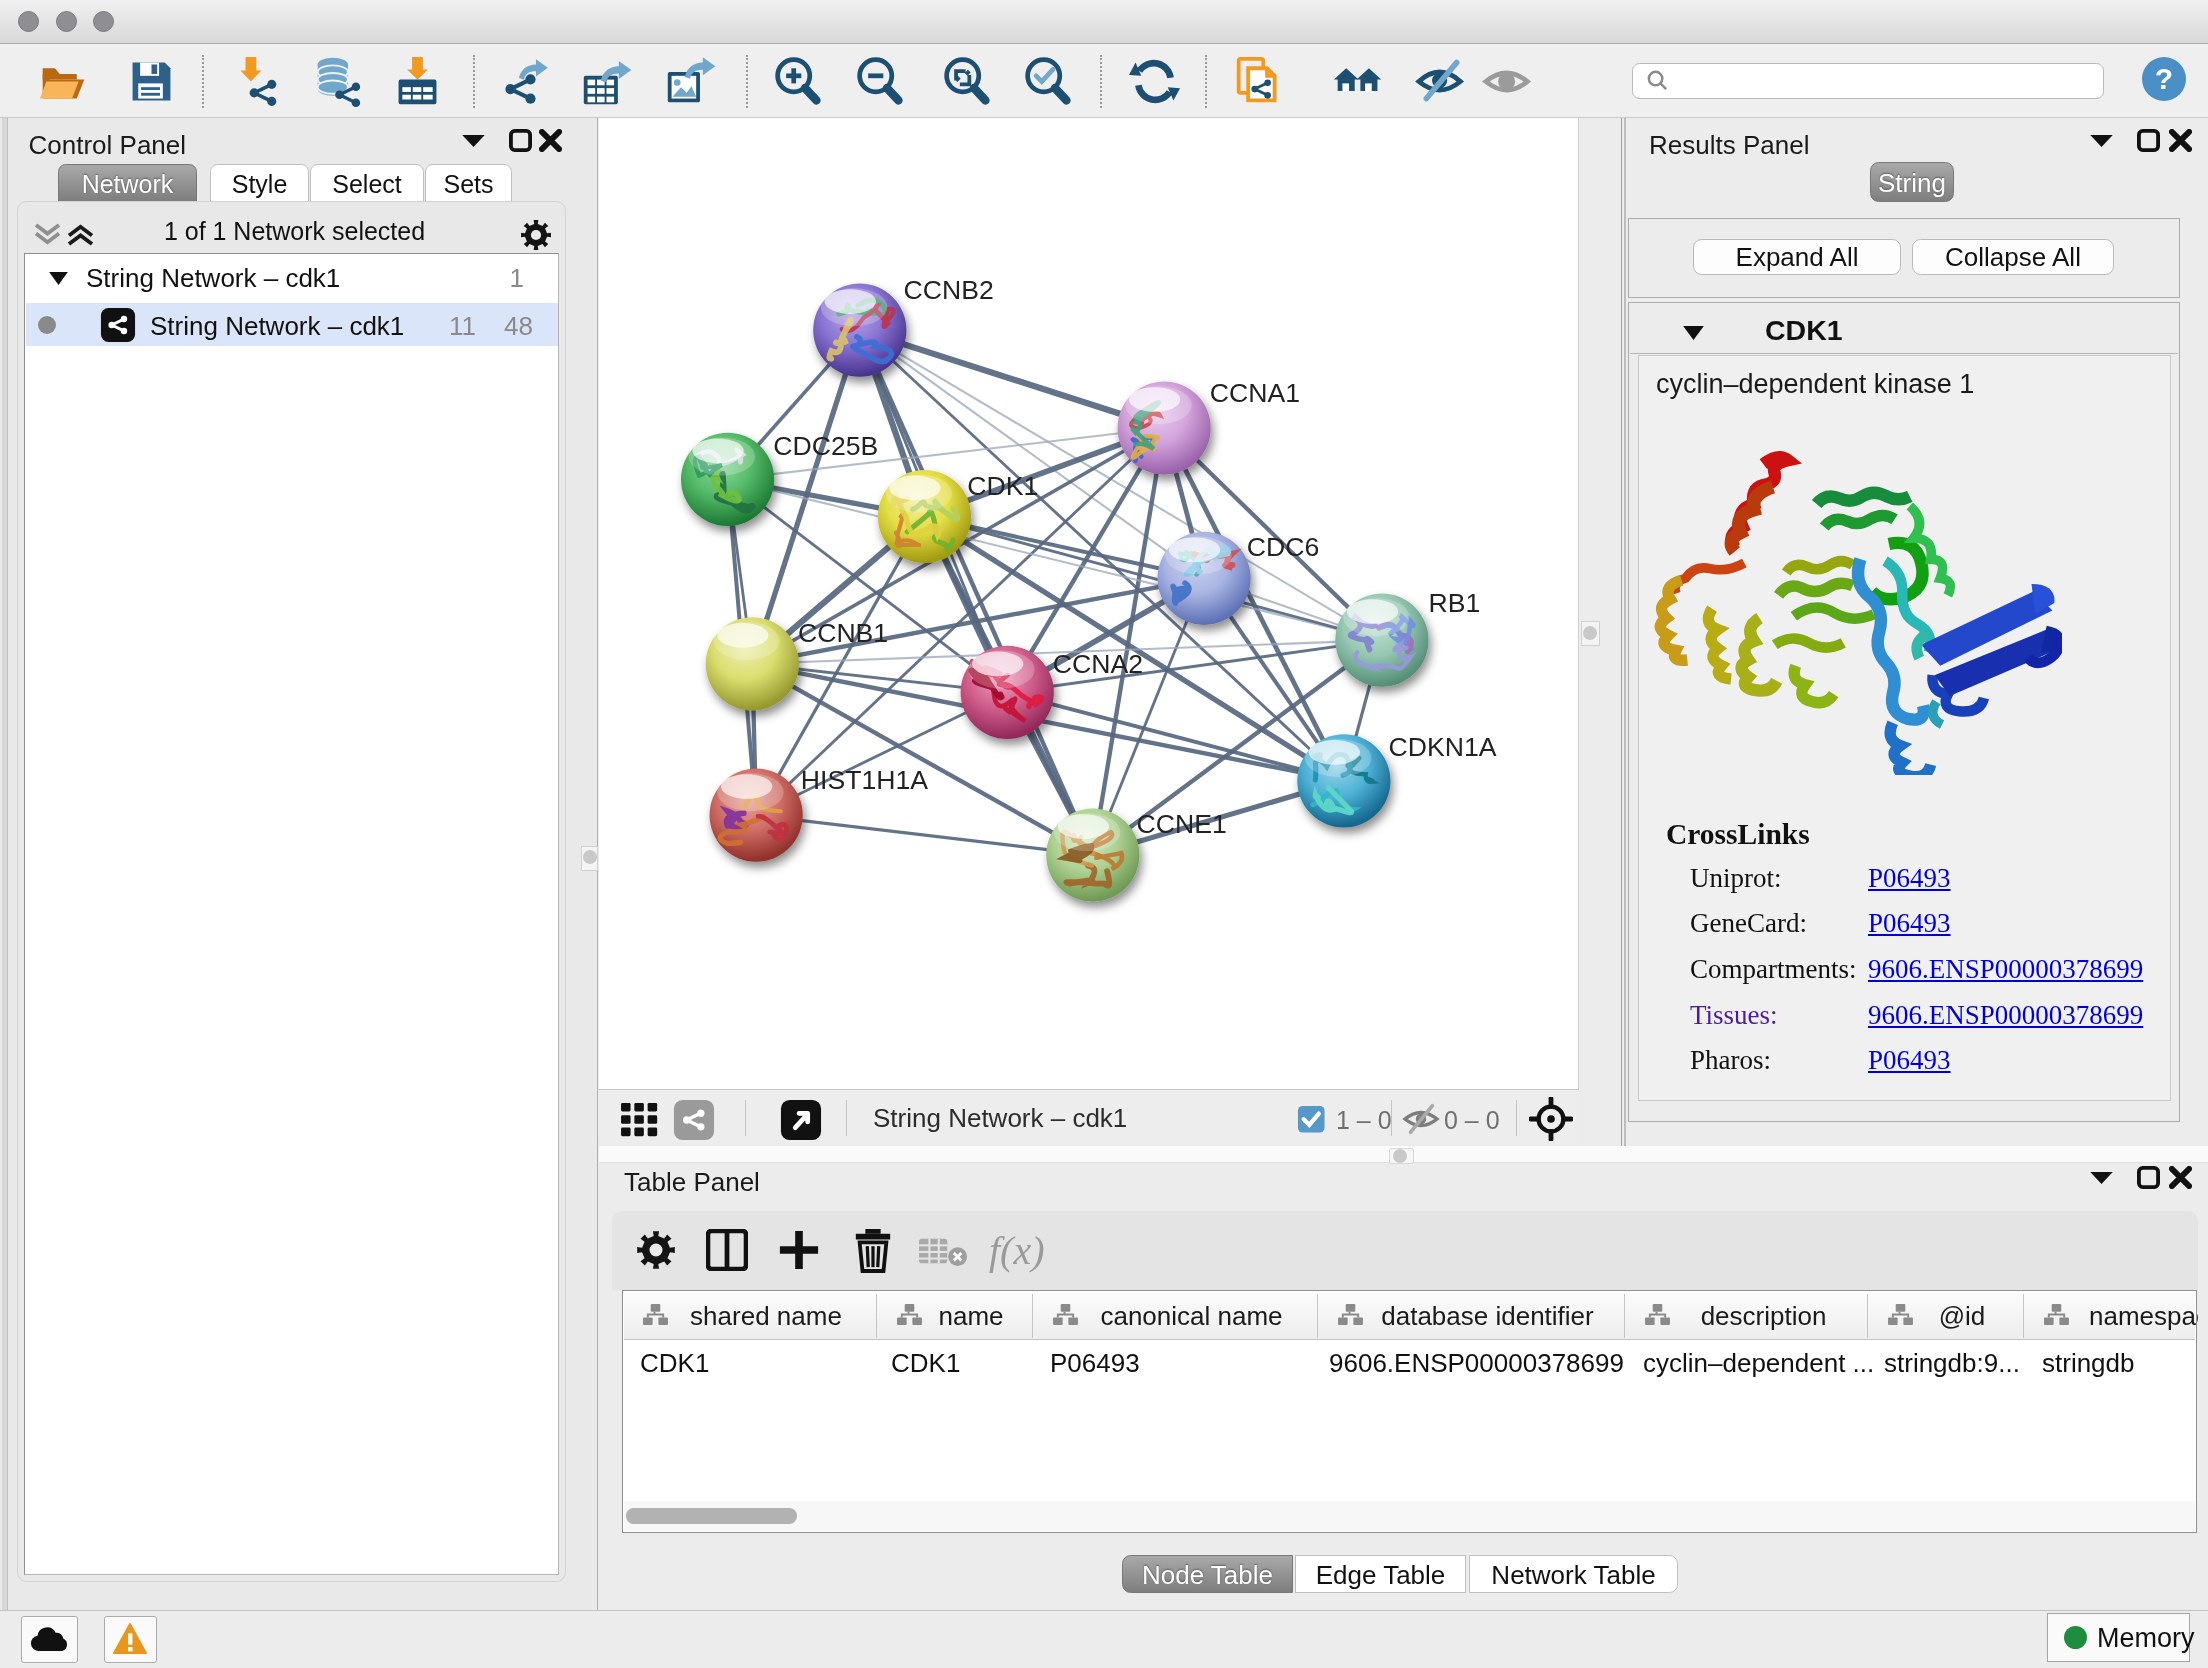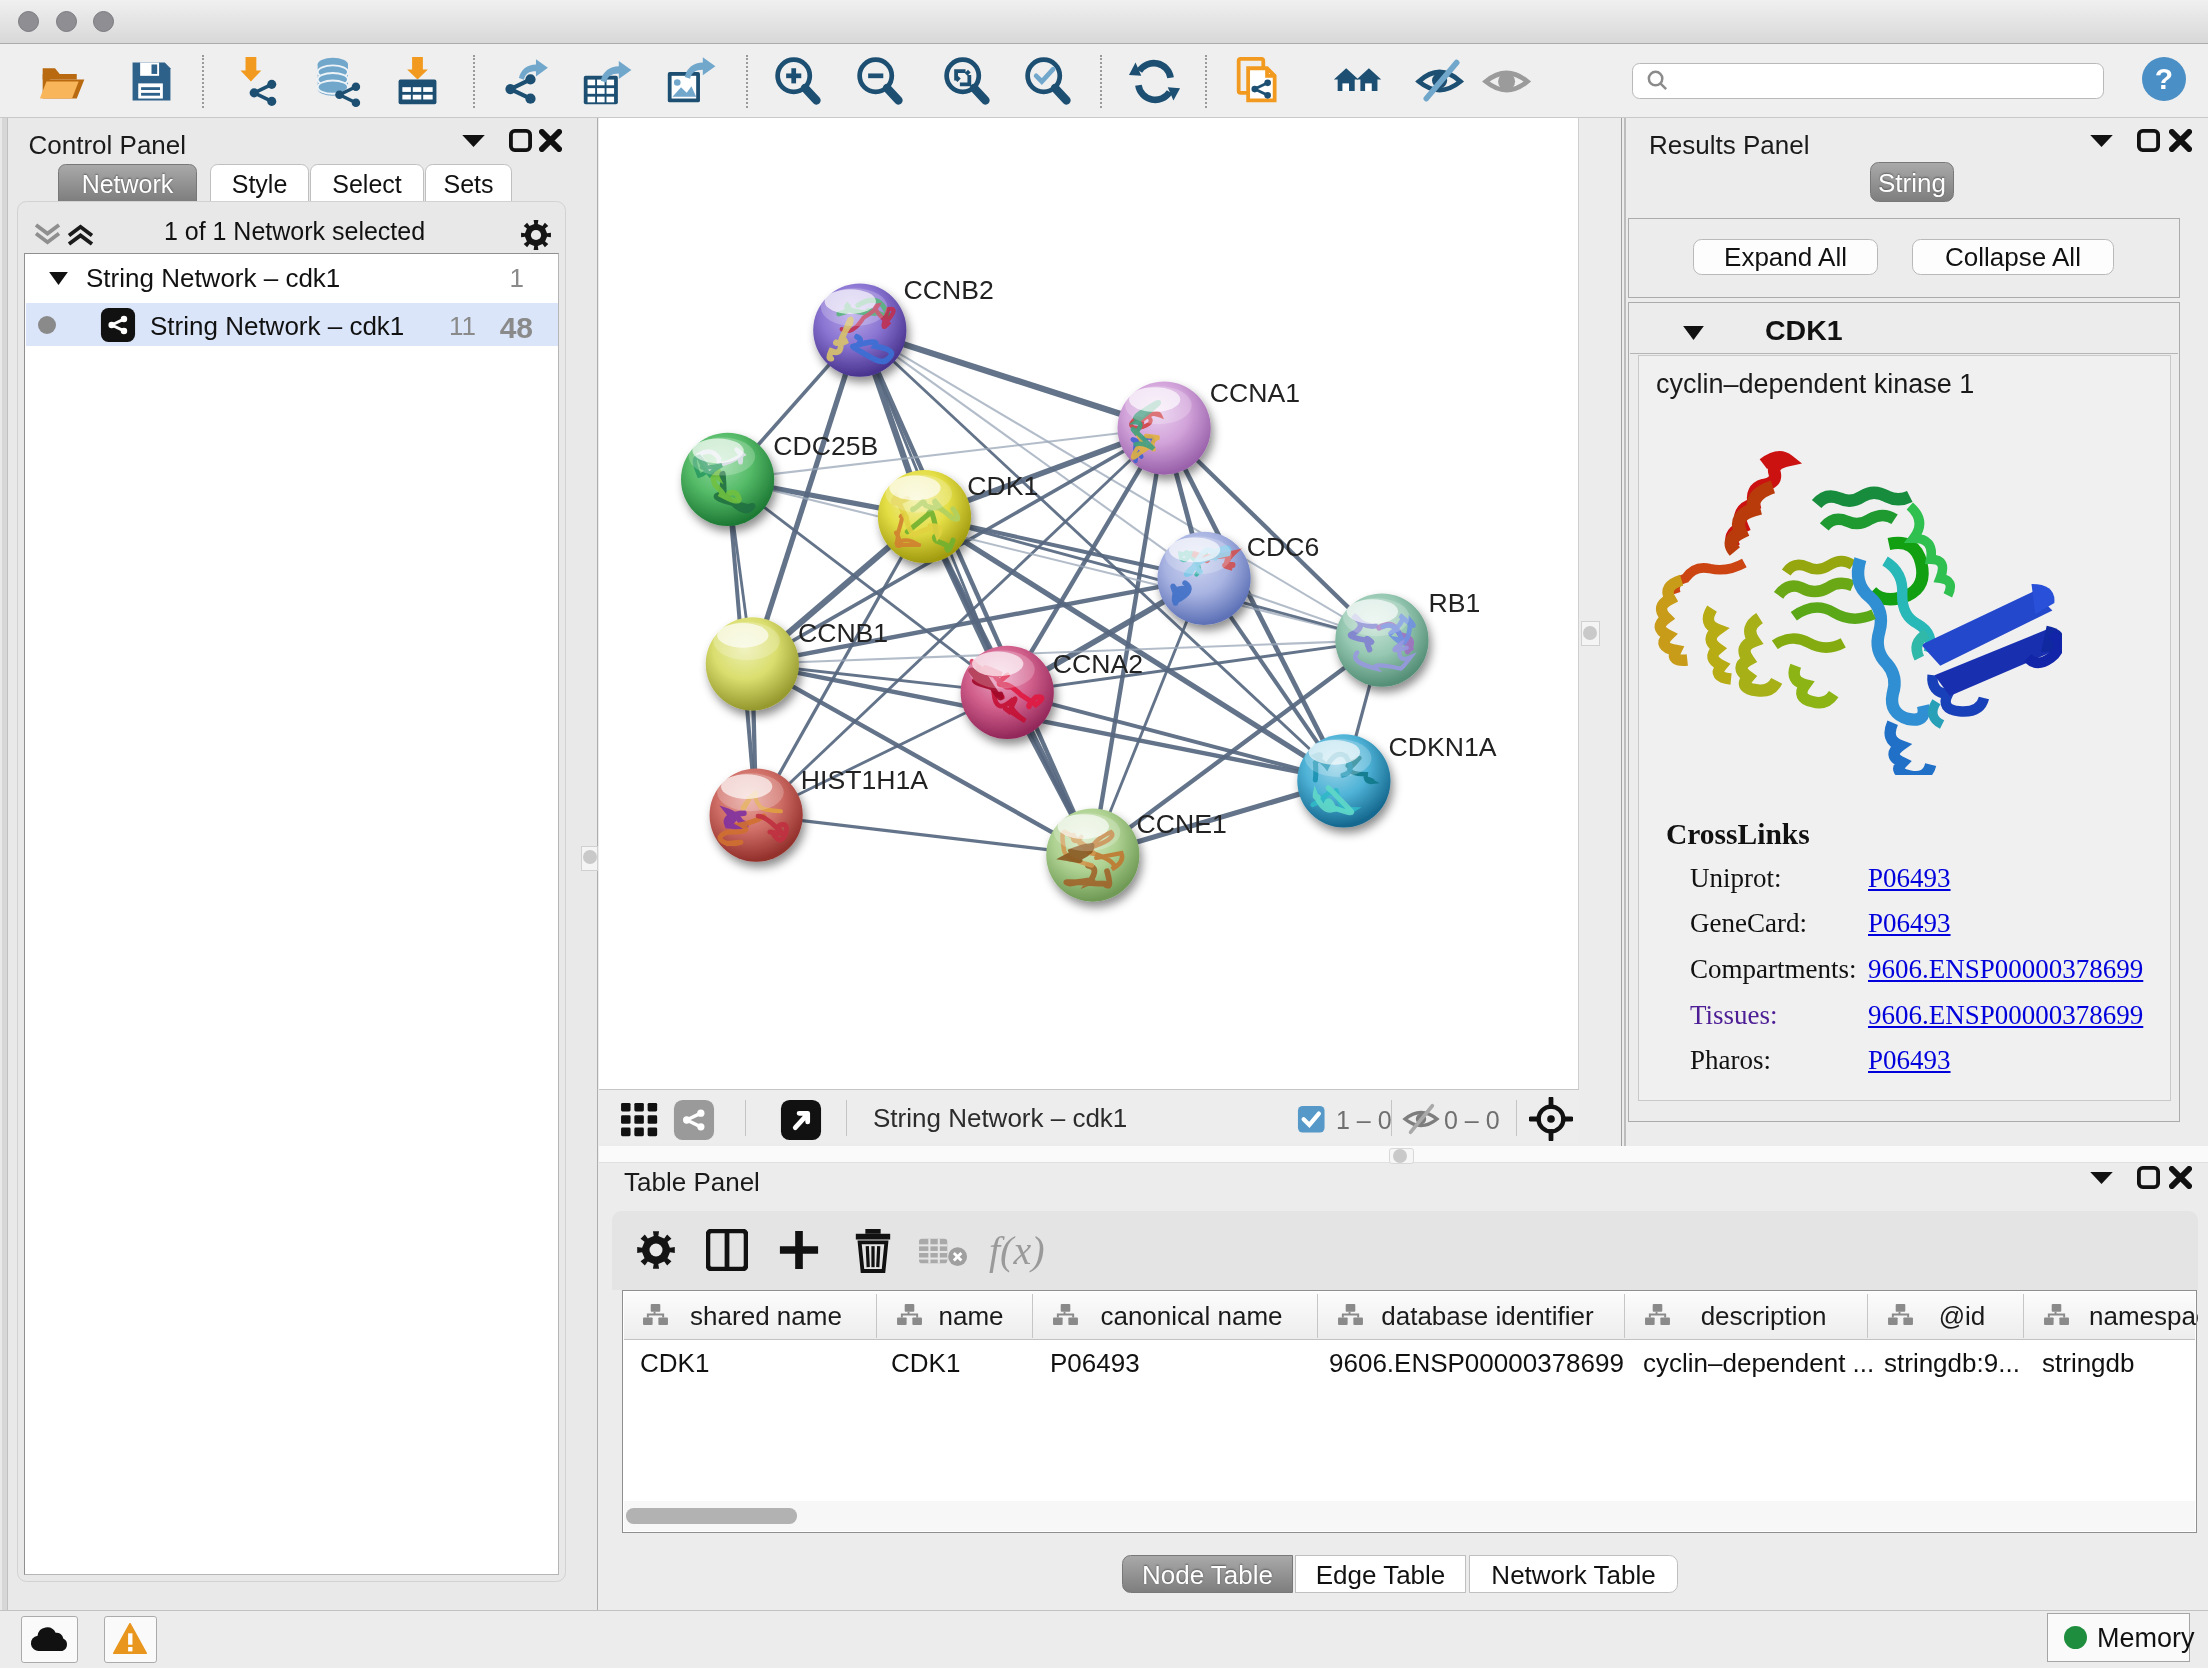--- a/index.html
+++ b/index.html
@@ -222,21 +222,21 @@
     <g stroke="#fff" stroke-width="3.2" fill="#fff">
       <line x1="12.3" y1="19.0" x2="25.3" y2="12.7"></line>
       <line x1="12.3" y1="19.0" x2="25.3" y2="25.3"></line>
       <circle cx="12.3" cy="19.0" r="3.4" stroke="none"></circle>
       <circle cx="25.3" cy="12.7" r="3.4" stroke="none"></circle>
       <circle cx="25.3" cy="25.3" r="3.4" stroke="none"></circle>
     </g>
   </svg>
 <div class="abs" style="left:150px;top:311px;font-size:26px;color:#111;">String Network – cdk1</div>
 <div class="abs" style="left:428px;top:311px;width:48px;text-align:right;font-size:26px;color:#8a8a8a;">11</div>
-<div class="abs" style="left:485px;top:311px;width:48px;text-align:right;font-size:30px;color:#8a8a8a;font-weight:bold;">48</div>
+<div class="abs" style="left:485px;top:311px;width:48px;text-align:right;font-size:26px;color:#8a8a8a;">48</div>
 <div class="abs" style="left:599px;top:118px;width:980px;height:971px;background:#fff;border-right:1px solid #cfcfcf;"></div>
 <svg class="abs" style="left:599px;top:118px;" width="980" height="971" viewBox="0 0 1030 1021">
     <defs>
       <filter id="nsh" x="-40%" y="-40%" width="200%" height="200%">
         <feDropShadow dx="3" dy="6" stdDeviation="5" flood-color="#000" flood-opacity="0.45"></feDropShadow>
       </filter>
       <radialGradient id="gCCNB2" cx="42%" cy="33%" r="75%">
         <stop offset="0%" stop-color="#b7a6e8"></stop>
         <stop offset="45%" stop-color="#8a74d2"></stop>
         <stop offset="88%" stop-color="#4a3590"></stop>
@@ -521,21 +521,21 @@
     <path d="M2 2 L26 2 L14 15 Z" fill="#111"></path>
   </svg>
 <svg class="ic" style="left:2137px;top:129px;" width="23" height="23" viewBox="0 0 24 24">
     <rect x="2" y="2" width="20" height="20" rx="4" fill="none" stroke="#111" stroke-width="4"></rect>
   </svg>
 <svg class="ic" style="left:2169px;top:129px;" width="23" height="23" viewBox="0 0 24 24">
     <path d="M3 3 L21 21 M21 3 L3 21" stroke="#111" stroke-width="6" stroke-linecap="round"></path>
   </svg>
 <div class="abs tabg" style="left:1870px;top:162px;width:84px;height:40px;border-radius:8.6px;font-size:26px;text-align:center;line-height:40px;text-shadow:0 -1px 1.9px rgba(0,0,0,.4);">String</div>
 <div class="abs" style="left:1628px;top:218px;width:552px;height:80px;background:#ececec;border:1.9px solid #ababab;"></div>
-<div class="abs" style="left:1693px;top:239px;width:185px;height:36px;background:#fdfdfd;border:1.9px solid #b9b9b9;border-radius:8.6px;font-size:26px;color:#111;text-align:center;line-height:34px;">Expand All</div>
+<div class="abs" style="left:1693px;top:239px;width:208px;height:36px;background:#fdfdfd;border:1.9px solid #b9b9b9;border-radius:8.6px;font-size:26px;color:#111;text-align:center;line-height:34px;">Expand All</div>
 <div class="abs" style="left:1912px;top:239px;width:202px;height:36px;background:#fdfdfd;border:1.9px solid #b9b9b9;border-radius:8.6px;font-size:26px;color:#111;text-align:center;line-height:34px;">Collapse All</div>
 <div class="abs" style="left:1628px;top:302px;width:552px;height:820px;background:#ececec;border:1.9px solid #ababab;"></div>
 <div class="abs" style="left:1630px;top:303px;width:548px;height:51px;background:#ececec;border-bottom:1.9px solid #b5b5b5;"></div>
 <svg class="ic" style="left:1682px;top:325px;" width="23" height="16" viewBox="0 0 24 17">
     <path d="M1 1 L23 1 L12 16 Z" fill="#111"></path>
   </svg>
 <div class="abs" style="left:1765px;top:314px;font-size:28.5px;font-weight:700;color:#111;">CDK1</div>
 <div class="abs" style="left:1638px;top:355px;width:533px;height:746px;background:#f0f0f0;border:1px solid #c9c9c9;"></div>
 <div class="abs" style="left:1656px;top:369px;font-size:27px;color:#1a1a1a;">cyclin–dependent kinase 1</div>
 <svg class="abs" style="left:1653px;top:447px;" width="409" height="328" viewBox="0 0 430 345">

